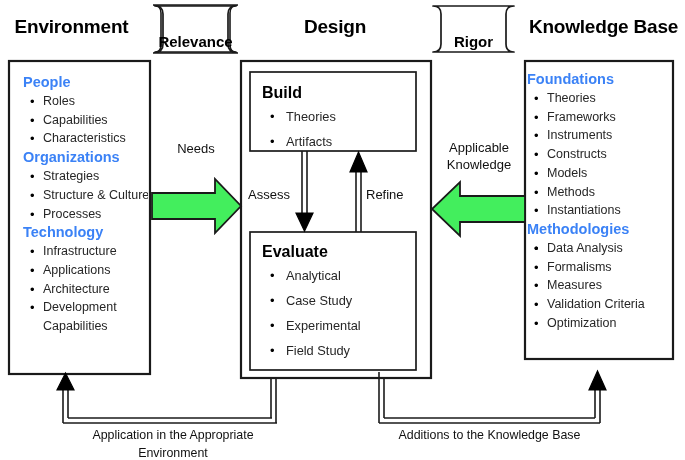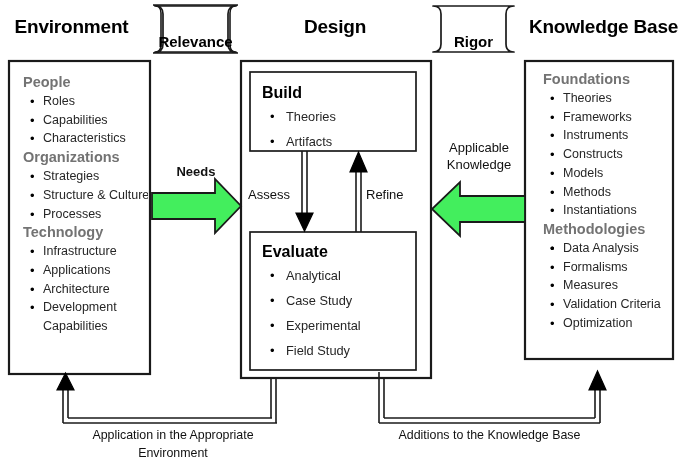--- a/index.html
+++ b/index.html
@@ -41,21 +41,21 @@
     margin-top: 13px;
   }
   .panel {
     position: absolute;
     box-sizing: border-box;
     overflow: hidden;
   }
   .grp-head {
     font-weight: bold;
     font-size: 14.5px;
-    color: #737373;
+    color: #3b82f6;
     line-height: 19px;
     white-space: nowrap;
   }
   .bullet-row {
     display: block;
     font-size: 12.5px;
     color: #262626;
     line-height: 18.7px;
     white-space: nowrap;
     position: relative;
@@ -218,40 +218,40 @@
     <div class="box-head">Evaluate</div>
     <span class="inner-bullet"><span class="dot">•</span><span>Analytical</span></span>
     <span class="inner-bullet"><span class="dot">•</span><span>Case Study</span></span>
     <span class="inner-bullet"><span class="dot">•</span><span>Experimental</span></span>
     <span class="inner-bullet"><span class="dot">•</span><span>Field Study</span></span>
     <span class="inner-bullet">
         <span class="dot">•</span>
       </span>
   </div>
 
-  <div class="panel" style="left:527px; top:63px; width:144px; height:294px; padding:7px 0 0 16px;">
+  <div class="panel" style="left:527px; top:63px; width:144px; height:294px; padding:7px 0 0 0;">
     <div class="grp-head">Foundations</div>
     <span class="bullet-row"><span class="dot">•</span><span>Theories</span></span>
     <span class="bullet-row"><span class="dot">•</span><span>Frameworks</span></span>
     <span class="bullet-row"><span class="dot">•</span><span>Instruments</span></span>
     <span class="bullet-row"><span class="dot">•</span><span>Constructs</span></span>
     <span class="bullet-row"><span class="dot">•</span><span>Models</span></span>
     <span class="bullet-row"><span class="dot">•</span><span>Methods</span></span>
     <span class="bullet-row"><span class="dot">•</span><span>Instantiations</span></span>
 
     <div class="grp-head">Methodologies</div>
     <span class="bullet-row"><span class="dot">•</span></span>
     <span class="bullet-row"><span class="dot">•</span><span>Data Analysis</span></span>
     <span class="bullet-row"><span class="dot">•</span><span>Formalisms</span></span>
     <span class="bullet-row"><span class="dot">•</span><span>Measures</span></span>
     <span class="bullet-row"><span class="dot">•</span><span>Validation Criteria</span></span>
     <span class="bullet-row"><span class="dot">•</span><span>Optimization</span></span>
   </div>
 
-  <div class="flow-label" style="left:155px; top:163px; width:82px;font-weight:bold;">Needs</div>
+  <div class="flow-label" style="left:155px; top:140px; width:82px;">Needs</div>
 
   <div class="flow-label" style="left:434px; top:139px; width:90px;">
     <span>Applicable</span><br>
     <span>Knowledge</span>
   </div>
 
   <div class="flow-label" style="left:248px; top:186px; width:52px; text-align:left;">Assess</div>
   <div class="flow-label" style="left:366px; top:186px; width:54px; text-align:left;">Refine</div>
 
   <div class="bottom-label" style="left:58px; top:426px; width:230px;">

